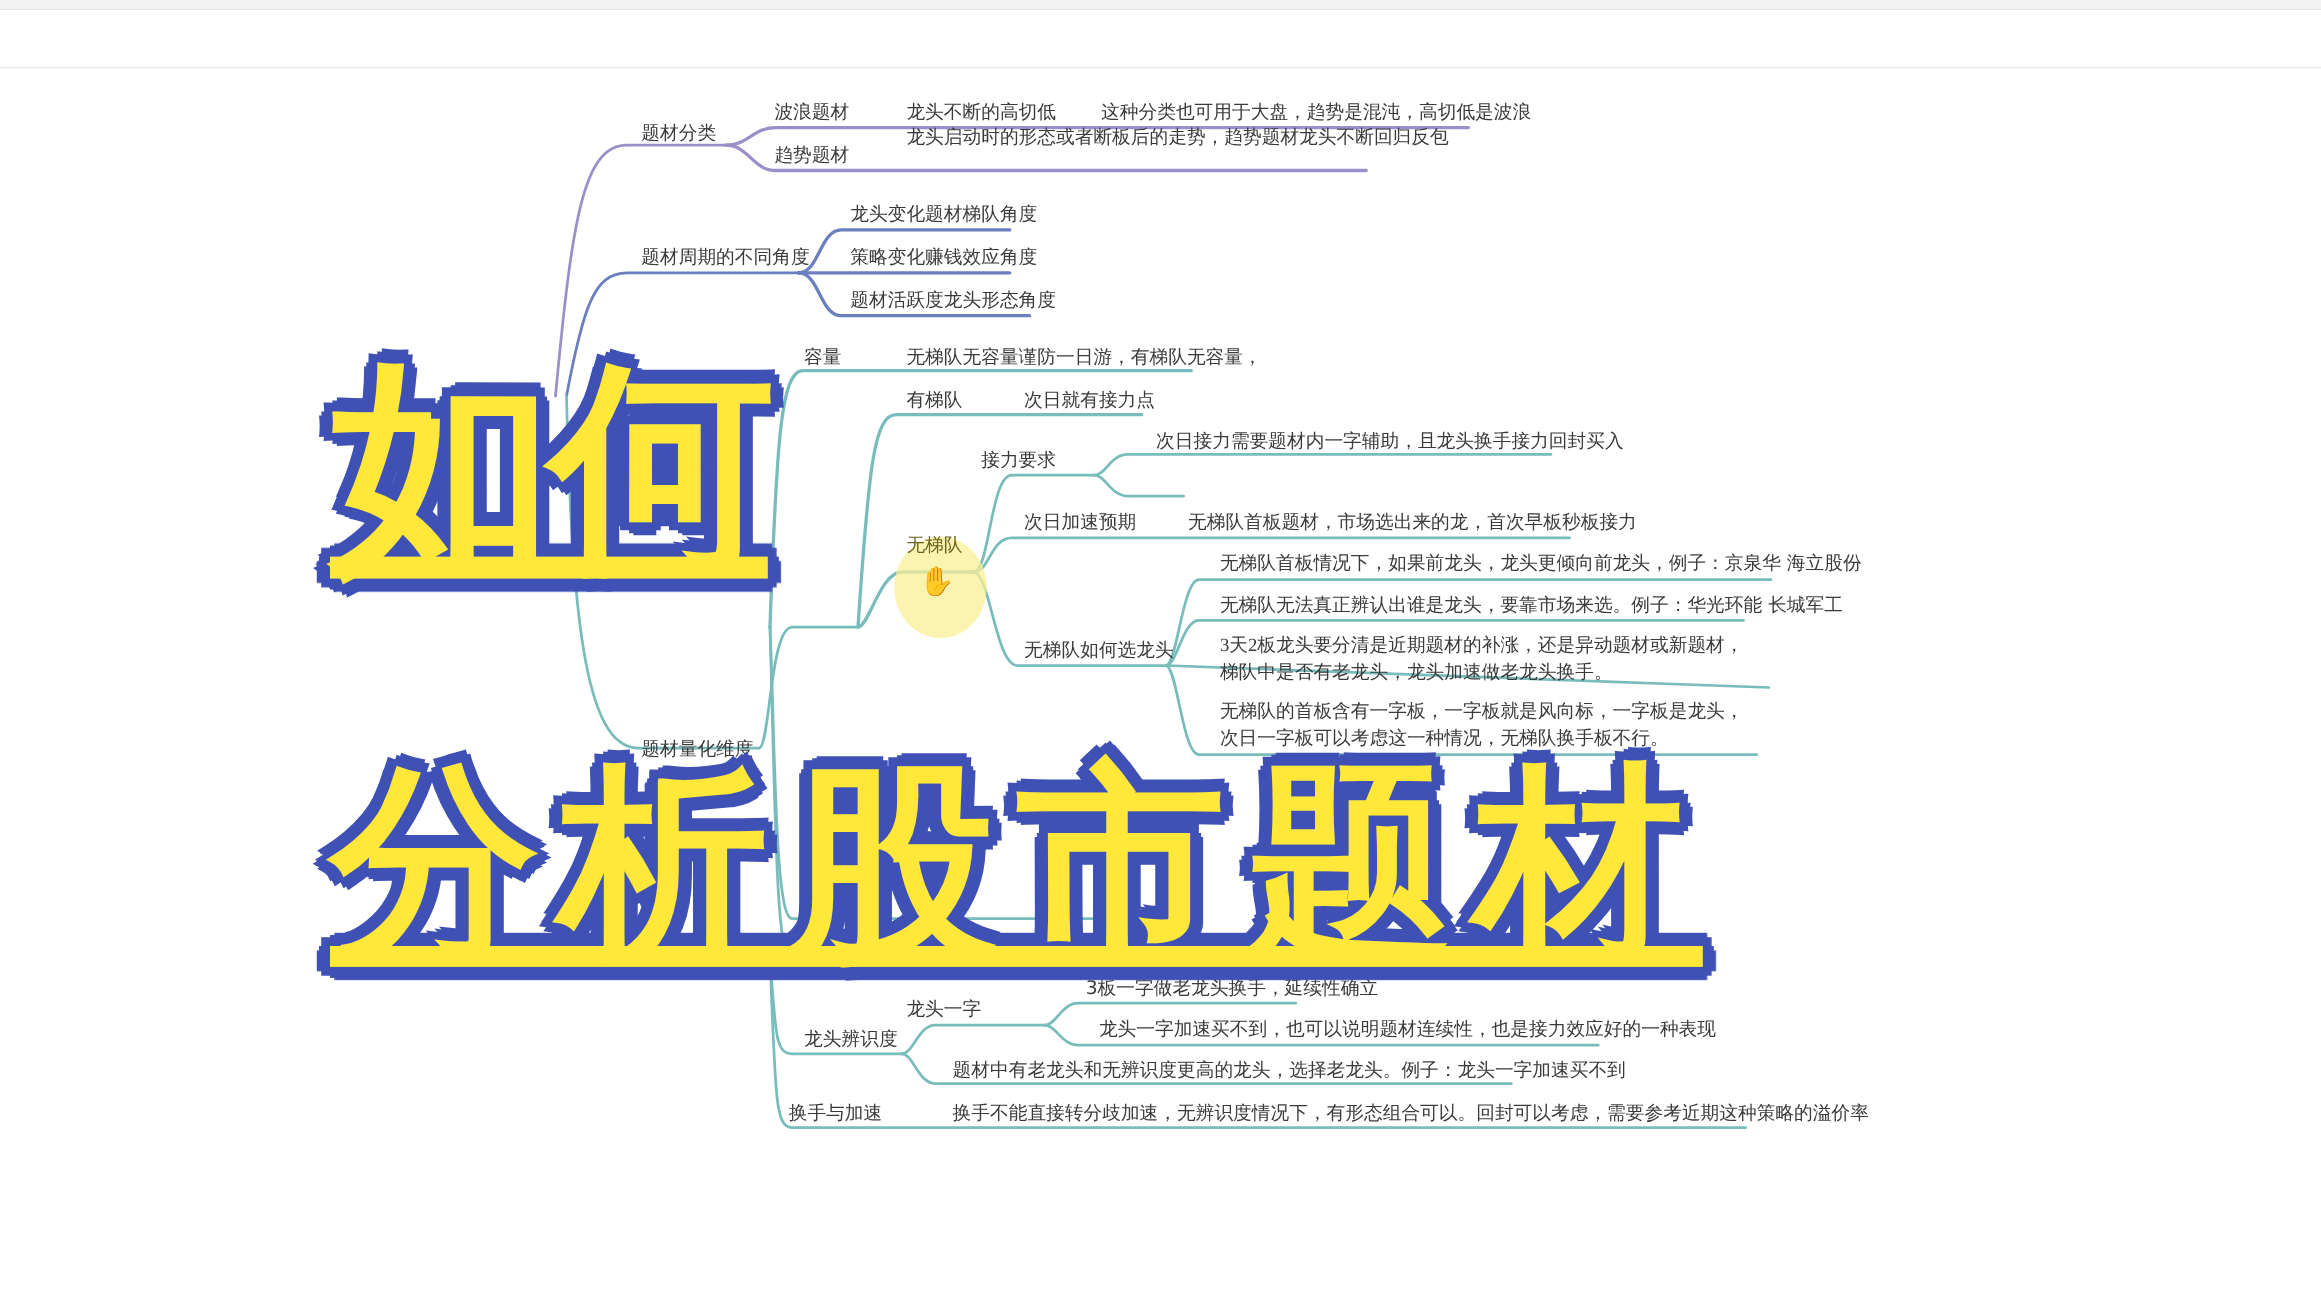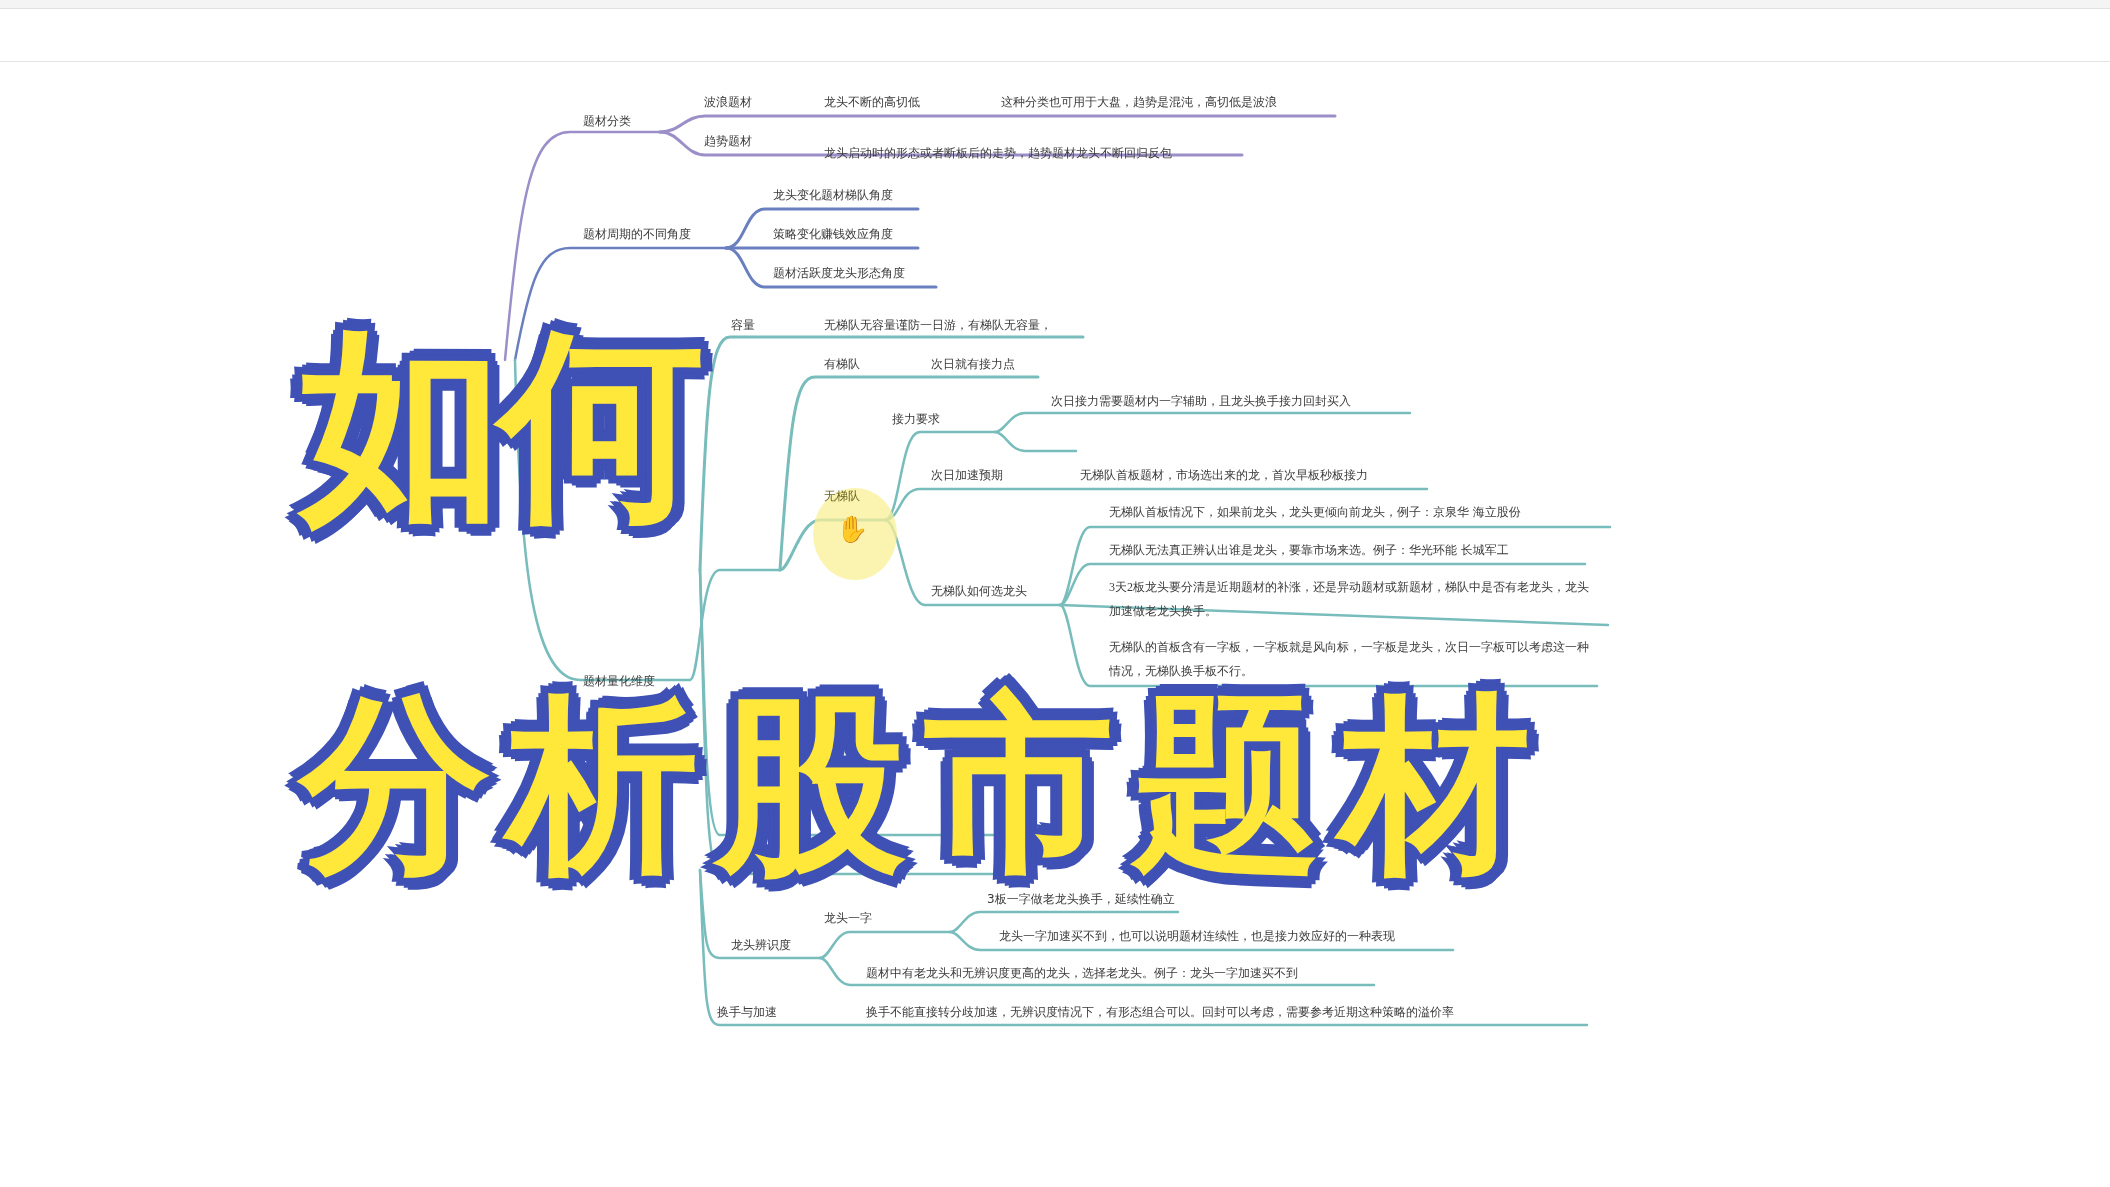--- a/index.html
+++ b/index.html
@@ -11,41 +11,42 @@
   }
   .topbar {
     position:absolute; left:0; top:0; width:2110px; height:8px;
     background:#f4f4f4; border-bottom:1px solid #e2e2e2;
   }
   .toolbar-sep {
     position:absolute; left:0; top:61px; width:2110px; height:1px; background:#e4e4e4;
   }
   svg.links { position:absolute; left:0; top:0; width:2110px; height:1187px; }
   .node {
-    position:absolute; font-size:12px; line-height:18px; white-space:nowrap; color:#3a3a3a;
+    position:absolute; font-size:17px; line-height:18px; white-space:nowrap; color:#3a3a3a;
   }
   .node.wrap { white-space:normal; line-height:24px;font-family:Liberation Serif, serif; }
   .highlight {
     position:absolute; left:813px; top:488px; width:84px; height:92px;
     border-radius:50%; background:rgba(250,240,150,0.75);
   }
   .cursor {
     position:absolute; left:836px; top:516px; font-size:26px; color:#222; line-height:1;
   }
   .big-title {
     position:absolute; font-weight:900; color:#ffe83a;
     -webkit-text-stroke:0; letter-spacing:0;
     text-shadow:
       0 0 0 #3f51b5,
       6px 0 0 #3f51b5, -6px 0 0 #3f51b5, 0 6px 0 #3f51b5, 0 -6px 0 #3f51b5,
       6px 6px 0 #3f51b5, -6px -6px 0 #3f51b5, 6px -6px 0 #3f51b5, -6px 6px 0 #3f51b5,
       10px 0 0 #3f51b5, -10px 0 0 #3f51b5, 0 10px 0 #3f51b5, 0 -10px 0 #3f51b5,
       8px 8px 0 #3f51b5, -8px -8px 0 #3f51b5, 8px -8px 0 #3f51b5, -8px 8px 0 #3f51b5,
       12px 4px 0 #3f51b5, -12px 4px 0 #3f51b5, 4px 12px 0 #3f51b5, 4px -12px 0 #3f51b5;
     font-family:"DejaVu Sans", sans-serif;
+    text-decoration:underline;
   }
   .title-1 { left:300px; top:300px; font-size:205px; line-height:250px; letter-spacing:-6px; }
   .title-2 { left:300px; top:670px; font-size:190px; line-height:230px; letter-spacing:18px; border-radius:40px; }
 </style>
 </head>
 <body>
 
 <div class="topbar"></div>
 <div class="toolbar-sep"></div>
 
@@ -89,21 +90,21 @@
   <path d="M950 932 C 960 932, 965 950, 980 950 L 1453 950" stroke="#79bcbc" stroke-width="2.5"></path>
   <path d="M820 958 C 830 958, 835 985, 850 985 L 1374 985" stroke="#79bcbc" stroke-width="2.5"></path>
   <path d="M700 870 C 705 1000, 705 1025, 720 1025 L 1587 1025" stroke="#79bcbc" stroke-width="2.5"></path>
 </svg>
 
 <div class="node" style="left:583px;top:112px;">题材分类</div>
 <div class="node" style="left:704px;top:93px;">波浪题材</div>
 <div class="node" style="left:824px;top:93px;">龙头不断的高切低</div>
 <div class="node" style="left:1001px;top:93px;">这种分类也可用于大盘，趋势是混沌，高切低是波浪</div>
 <div class="node" style="left:704px;top:132px;">趋势题材</div>
-<div class="node" style="left:824px;top:144px;">龙头启动时的形态或者断板后的走势，趋势题材龙头不断回归反包</div>
+<div class="node" style="left:824px;top:116px;">龙头启动时的形态或者断板后的走势，趋势题材龙头不断回归反包</div>
 
 <div class="node" style="left:583px;top:225px;">题材周期的不同角度</div>
 <div class="node" style="left:773px;top:186px;">龙头变化题材梯队角度</div>
 <div class="node" style="left:773px;top:225px;">策略变化赚钱效应角度</div>
 <div class="node" style="left:773px;top:264px;">题材活跃度龙头形态角度</div>
 
 <div class="node" style="left:583px;top:672px;">题材量化维度</div>
 <div class="node" style="left:731px;top:316px;">容量</div>
 <div class="node" style="left:824px;top:316px;">无梯队无容量谨防一日游，有梯队无容量，</div>
 <div class="node" style="left:824px;top:355px;">有梯队</div>

